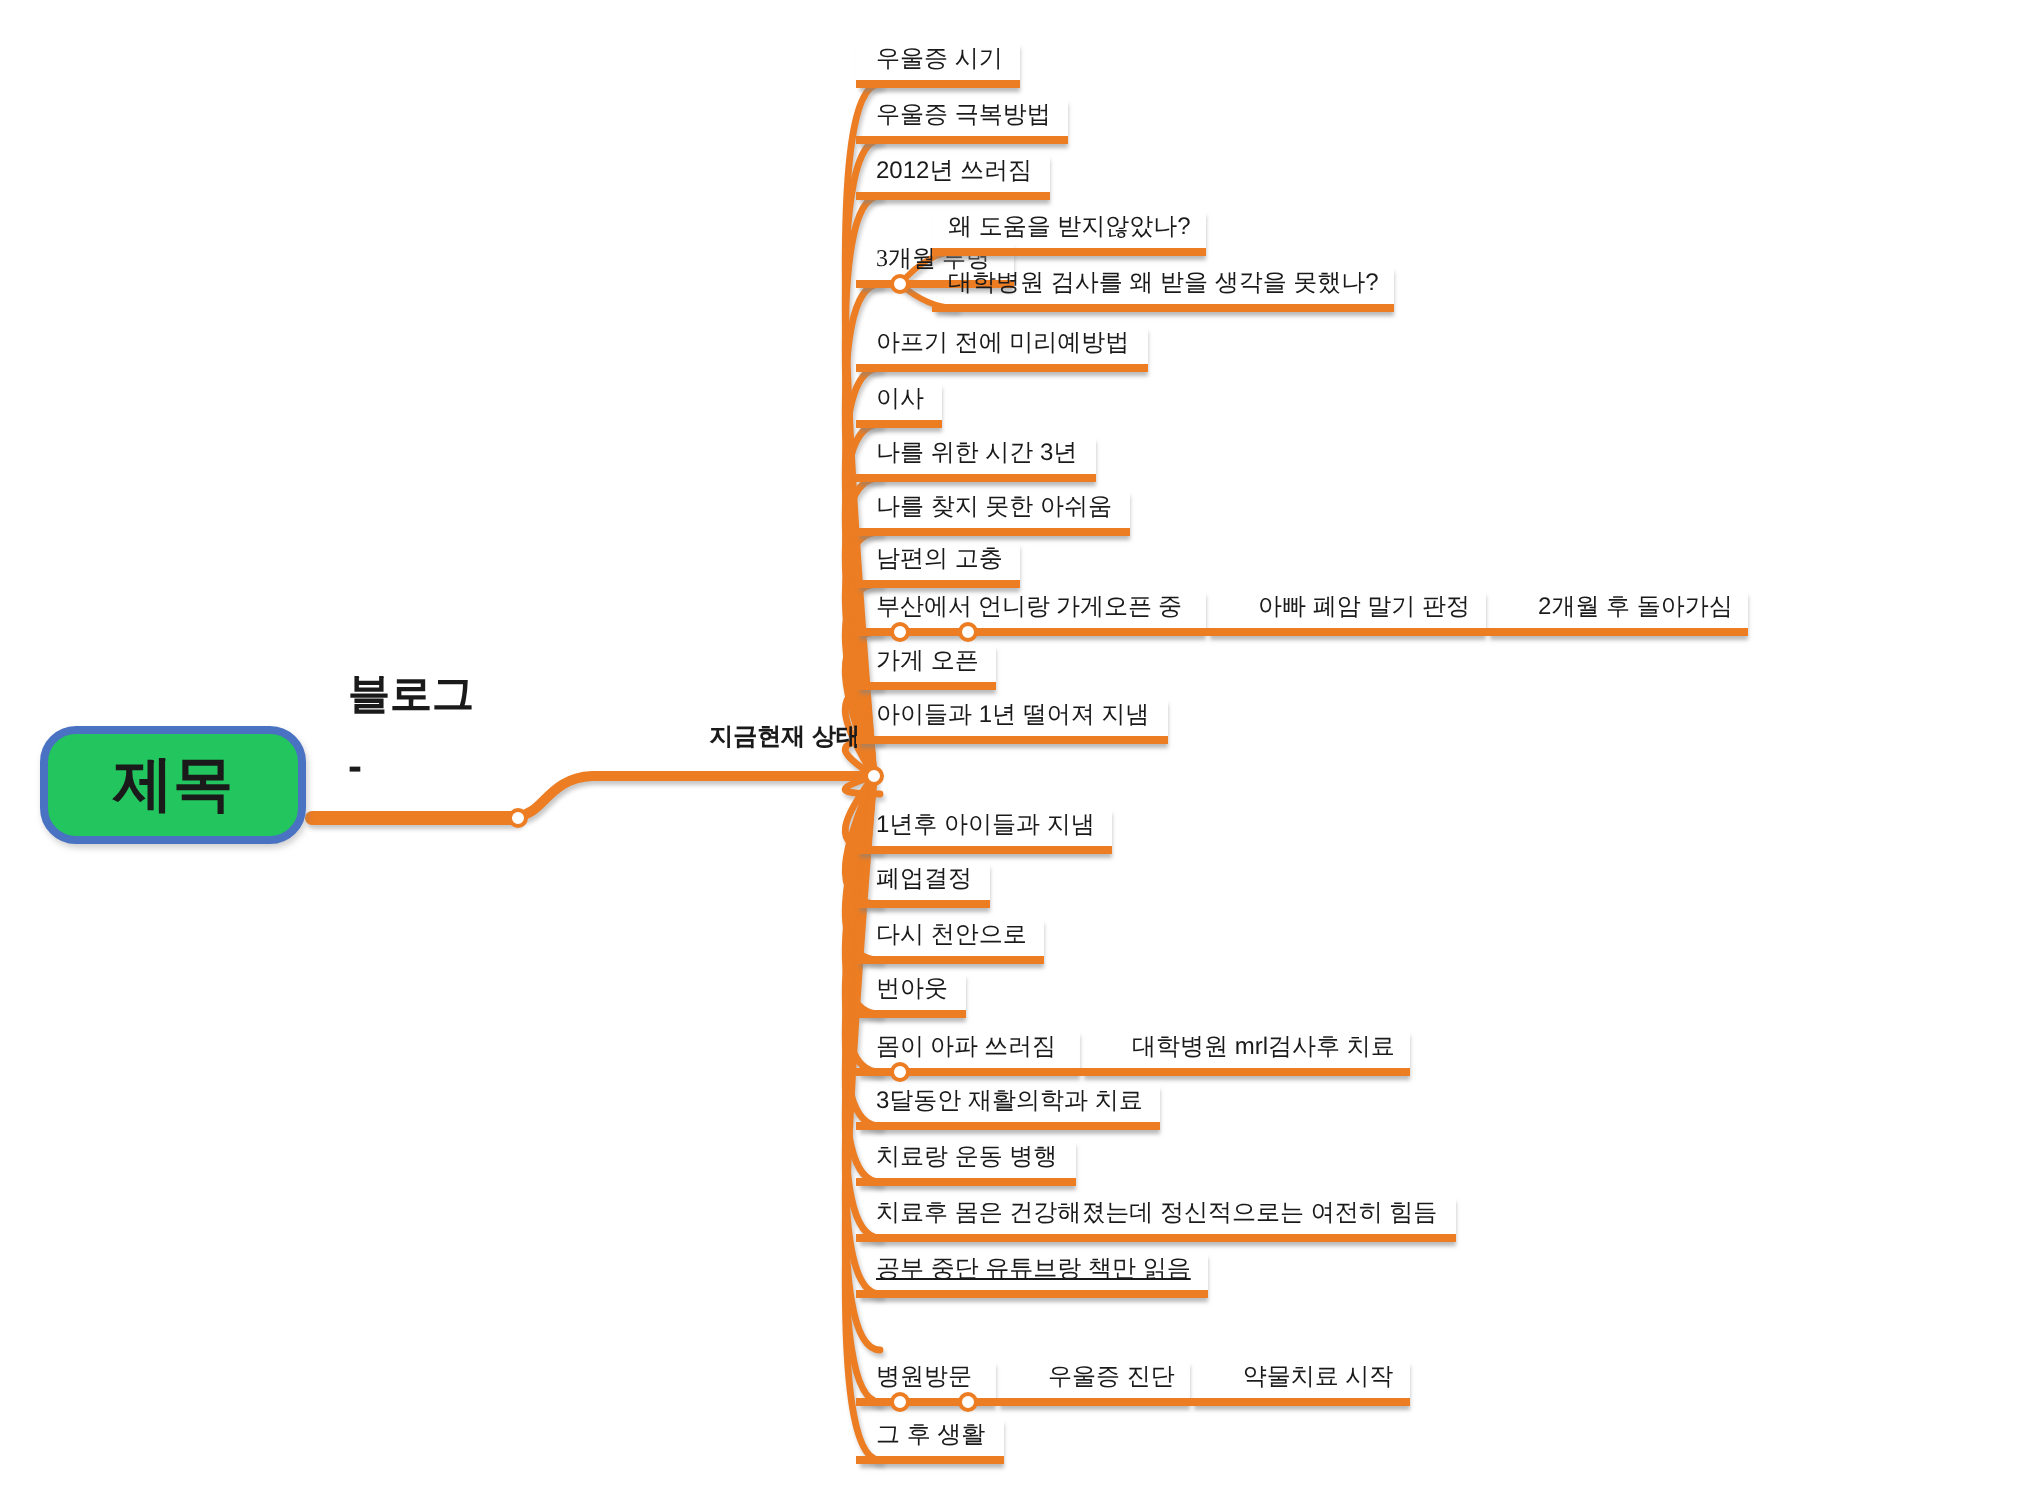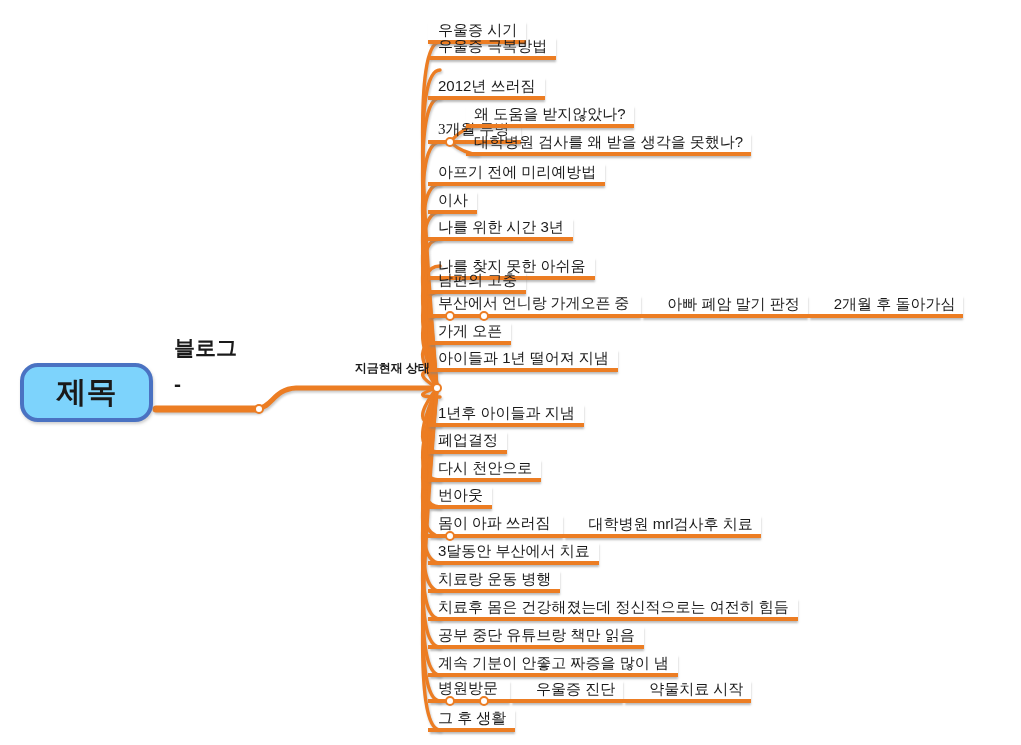--- a/index.html
+++ b/index.html
@@ -10,36 +10,36 @@
   }
   #connectors{
     position:absolute;left:0;top:0;z-index:0;
     filter:drop-shadow(1px 2px 1px rgba(130,130,130,0.45));
   }
   .branch-row{
     position:absolute;left:428px;height:24px;display:flex;align-items:flex-end;
     z-index:2;white-space:nowrap;
   }
   .node{
-    display:inline-block;height:20px;line-height:19px;font-size:15px;
+    display:inline-block;height:20px;line-height:19px;font-size:12px;
     border-bottom:4px solid var(--orange);
     box-shadow:1px 3px 2px -1px rgba(130,130,130,0.55);
     padding:0 9px 0 10px;
   }
   .node.has-children{padding-right:12px;font-family:Liberation Serif, serif;}
   .node.chain-child{padding:0 8px 0 26px;}
   .stack-child{position:absolute;height:24px;display:flex;align-items:flex-end;}
   .stack-child .node{padding:0 8px 0 8px;margin-top:17px;}
   .dot{
     position:absolute;width:6px;height:6px;border-radius:50%;
     background:#ffffff;border:2px solid var(--orange);z-index:5;
   }
   #root-node{
     position:absolute;left:20px;top:363px;width:125px;height:51px;
-    border:4px solid var(--blue);border-radius:18px;background:#7dd3fc;
+    border:4px solid var(--blue);border-radius:18px;background:#22c55e;
     display:flex;align-items:center;justify-content:center;
     font-size:30px;font-weight:700;z-index:2;
     box-shadow:1px 2px 3px rgba(120,120,120,0.35);
   }
   #blog-label{
     position:absolute;left:174px;top:336px;z-index:2;
     font-size:21px;font-weight:700;line-height:24px;
   }
   #blog-label .line2{margin-top:12px;}
   #main-topic{
@@ -92,21 +92,21 @@
     <div class="line2">-</div>
   </div>
 
   <div id="main-topic">지금현재 상태</div>
 
   <div class="dot" style="left:254px;top:404px;"></div>
   <div class="dot" style="left:432px;top:383px;"></div>
 <div class="branch-row" style="top: 20px;">
       <span class="node">우울증 시기</span>
     </div>
-    <div class="branch-row" style="top: 36px; justify-content: flex-end;">
+    <div class="branch-row" style="top: 48px; justify-content: flex-end;">
       <span class="node">우울증 극복방법</span>
     </div>
     <div class="branch-row" style="top: 76px;">
       <span class="node">2012년 쓰러짐</span>
     </div>
     <div class="branch-row" style="top: 120px;">
       <span class="node has-children">3개월 투병</span>
       <div class="dot" style="left: 17px; top: 17px;"></div>
       <div class="stack-child" style="left: 38px; top: -16px;">
         <span class="node">왜 도움을 받지않았나?</span>
@@ -117,21 +117,21 @@
     </div>
     <div class="branch-row" style="top: 162px;">
       <span class="node">아프기 전에 미리예방법</span>
     </div>
     <div class="branch-row" style="top: 190px;">
       <span class="node">이사</span>
     </div>
     <div class="branch-row" style="top: 217px;">
       <span class="node">나를 위한 시간 3년</span>
     </div>
-    <div class="branch-row" style="top: 256px;">
+    <div class="branch-row" style="top: 244px;">
       <span class="node">나를 찾지 못한 아쉬움</span>
     </div>
     <div class="branch-row" style="top: 270px;">
       <span class="node">남편의 고충</span>
     </div>
     <div class="branch-row" style="top: 294px;">
       <span class="node has-children">부산에서 언니랑 가게오픈 중</span>
       <span class="node chain-child">아빠 폐암 말기 판정</span>
       <span class="node chain-child">2개월 후 돌아가심</span>
       <div class="dot" style="left: 17px; top: 17px;"></div>
@@ -154,33 +154,30 @@
     </div>
     <div class="branch-row" style="top: 485px;">
       <span class="node">번아웃</span>
     </div>
     <div class="branch-row" style="top: 514px;">
       <span class="node has-children">몸이 아파 쓰러짐</span>
       <span class="node chain-child">대학병원 mrl검사후 치료</span>
       <div class="dot" style="left: 17px; top: 17px;"></div>
     </div>
     <div class="branch-row" style="top: 541px;">
-      <span class="node">3달동안 부산에서 치료</span>
+      <span class="node">3달동안 재활의학과 치료</span>
     </div>
     <div class="branch-row" style="top: 569px;">
       <span class="node">치료랑 운동 병행</span>
     </div>
     <div class="branch-row" style="top: 597px;">
       <span class="node">치료후 몸은 건강해졌는데 정신적으로는 여전히 힘듬</span>
     </div>
-    <div class="branch-row" style="top: 625px;">
+    <div class="branch-row" style="top: 625px; text-decoration: underline;">
       <span class="node">공부 중단 유튜브랑 책만 읽음</span>
-    </div>
-    <div class="branch-row" style="top: 653px;">
-      <span class="node">계속 기분이 안좋고 짜증을 많이 냄</span>
     </div>
     <div class="branch-row" style="top: 679px;">
       <span class="node has-children">병원방문</span>
       <span class="node chain-child">우울증 진단</span>
       <span class="node chain-child">약물치료 시작</span>
       <div class="dot" style="left: 17px; top: 17px;"></div>
       <div class="dot" style="left: 51px; top: 17px;"></div>
     </div>
     <div class="branch-row" style="top: 708px;">
       <span class="node">그 후 생활</span>

